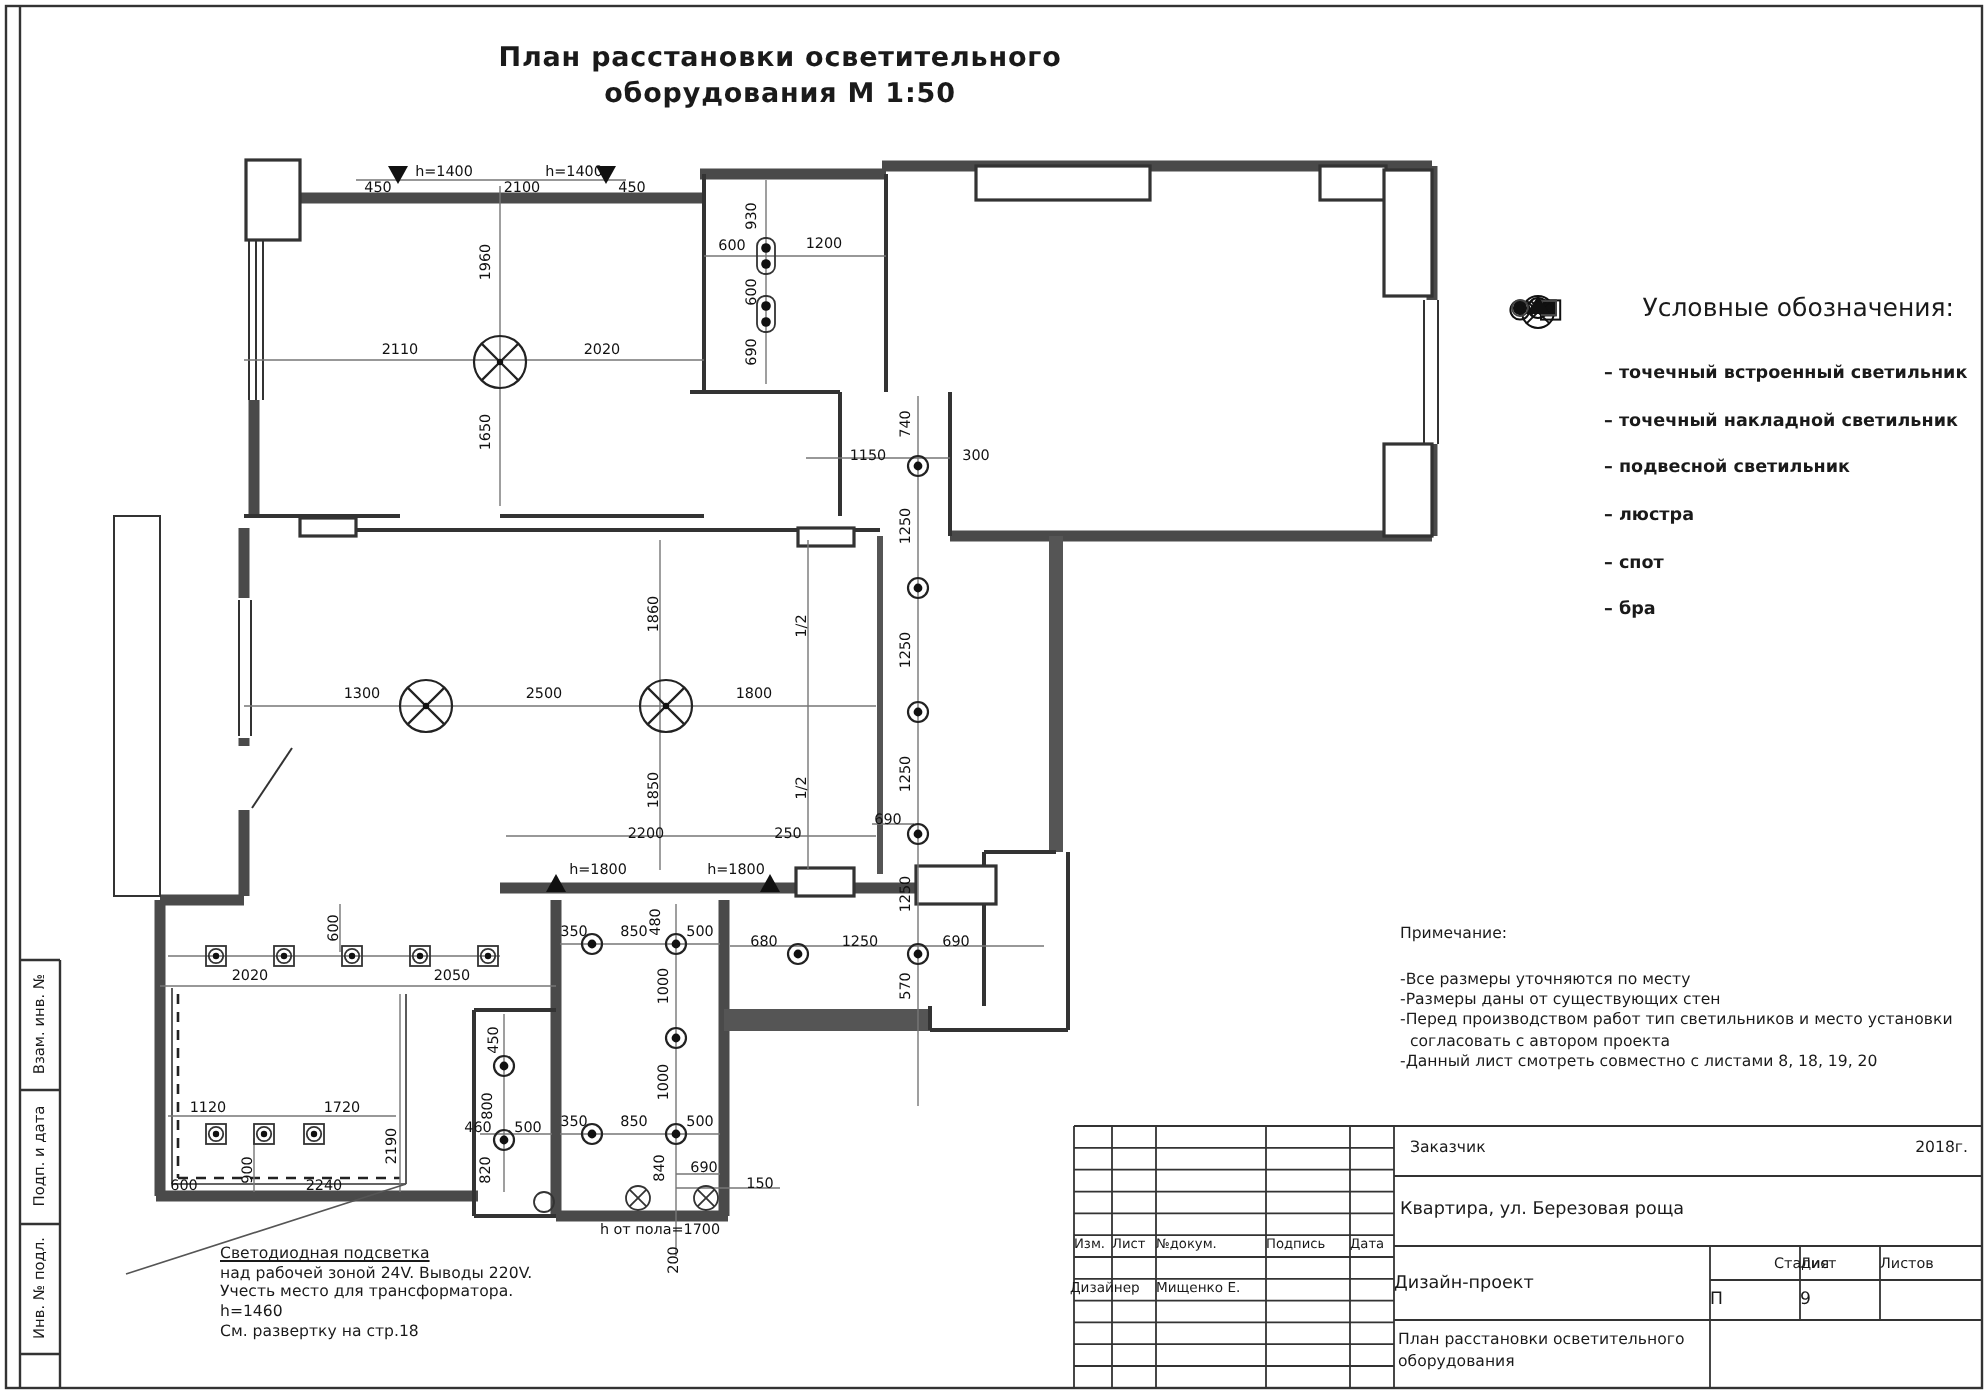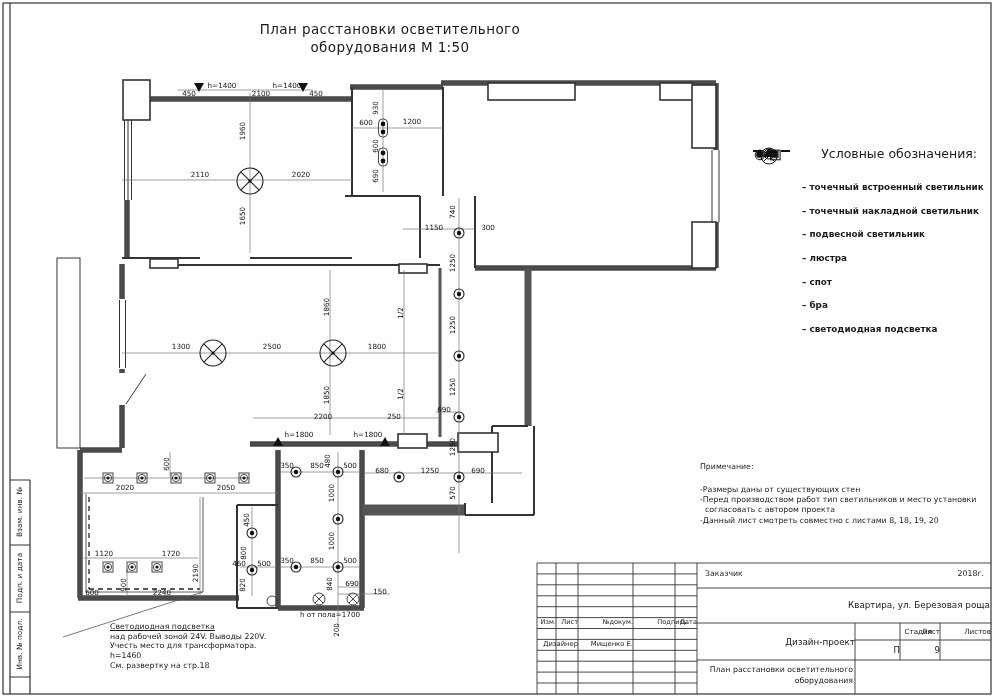--- a/index.html
+++ b/index.html
@@ -4,36 +4,36 @@
 <style>
   html,body{margin:0;padding:0;background:#fff;}
   .sheet{position:relative;width:994px;height:697px;background:#fff;
          font-family:"DejaVu Sans",sans-serif;color:#1a1a1a;overflow:hidden;}
   .sheet svg{position:absolute;left:0;top:0;}
   .dim{font-size:7.2px;fill:#111;text-anchor:middle;font-family:"DejaVu Sans",sans-serif;}
   .ln{stroke:#222;stroke-width:1.1;fill:none;}
   .ln2{stroke:#333;stroke-width:0.9;fill:none;}
   .fl{fill:#111;stroke:none;}
   .page-title{position:absolute;left:215px;top:20px;width:350px;text-align:center;
-              font-size:13.5px;letter-spacing:.4px;line-height:18px;}
+              font-size:13.5px;letter-spacing:.4px;line-height:18px;font-weight:bold;}
   .legend{position:absolute;left:752px;top:146px;width:238px;}
   .lg-title{font-size:12.5px;text-align:right;width:225px;margin-bottom:14px;}
   .lg-row{display:flex;align-items:center;height:23.7px;font-weight:bold;}
   .lg-icon{width:46px;display:flex;justify-content:center;align-items:center;}
   .lg-label{font-size:8.8px;margin-left:4px;white-space:nowrap;}
   .notes{position:absolute;left:700px;top:462px;font-size:7.8px;}
   .notes-title{margin-bottom:14px;}
   #notes-lines div{line-height:10.2px;white-space:pre;}
   .lednote{position:absolute;left:110px;top:622px;font-size:7.8px;}
   #led-lines div{line-height:9.7px;white-space:nowrap;}
   #led-lines .ul{text-decoration:underline;}
   .stamp{position:absolute;left:-11px;width:62px;height:18px;text-align:center;
          font-size:7.4px;line-height:18px;transform:rotate(-90deg);white-space:nowrap;}
   .tb{position:absolute;font-size:7.8px;white-space:nowrap;}
-  .tb.c{text-align:right;white-space:normal;}
+  .tb.c{text-align:left;white-space:normal;}
 </style>
 </head>
 <body>
 
 <div class="sheet">
 
   <svg id="plan-svg" width="994" height="697" viewBox="0 0 994 697">
 
     <g stroke="#333" fill="none" stroke-width="1.2">
       <rect x="3" y="3" width="988" height="691"></rect>
@@ -380,38 +380,27 @@
           <span class="lg-label">– спот</span>
         </div>
         <div class="lg-row">
           <span class="lg-icon">
             <svg width="34" height="14" viewBox="0 0 34 14">
               <polygon points="17,2 23,11 11,11" fill="#111"></polygon>
             </svg>
           </span>
           <span class="lg-label">– бра</span>
         </div>
-        <div class="lg-row">
-          <span class="lg-icon">
-            <svg width="40" height="10" viewBox="0 0 40 10">
-              <g stroke="#111" stroke-width="2">
-                <line x1="1" y1="5" x2="10" y2="5"></line>
-                <line x1="15" y1="5" x2="24" y2="5"></line>
-                <line x1="29" y1="5" x2="38" y2="5"></line>
-              </g>
-            </svg>
-          </span>
-          <span class="lg-label">– светодиодная подсветка</span>
-        </div>
       </div>
   </div>
 
   <div class="notes">
     <div class="notes-title">Примечание:</div>
     <div id="notes-lines">
+        <div>-Все размеры уточняются по месту</div>
         <div>-Размеры даны от существующих стен</div>
         <div>-Перед производством работ тип светильников и место установки</div>
         <div>  согласовать с автором проекта</div>
         <div>-Данный лист смотреть совместно с листами 8, 18, 19, 20</div>
       </div>
   </div>
 
   <div class="lednote">
     <div id="led-lines">
         <div class="ul">Светодиодная подсветка</div>

